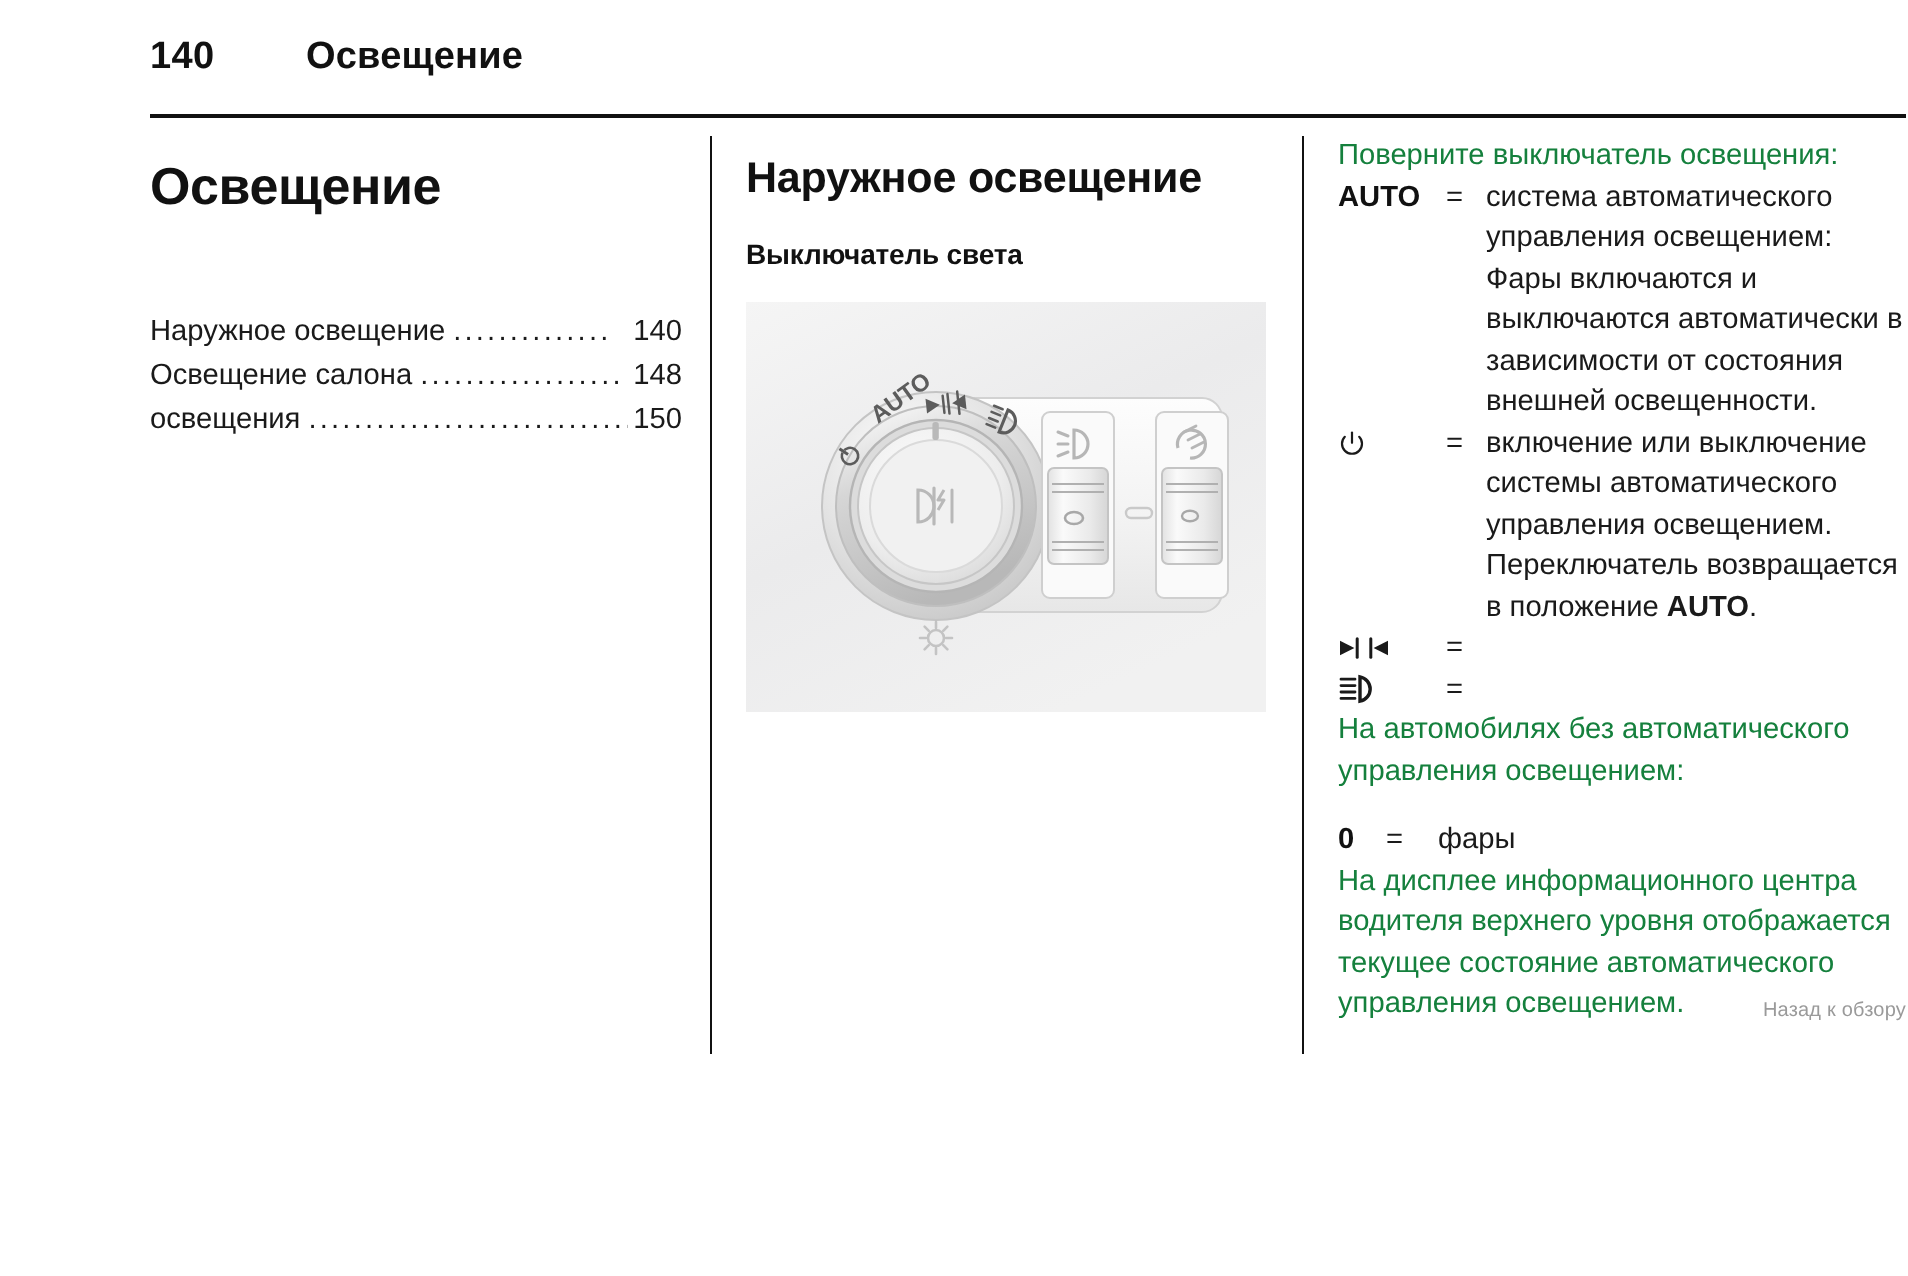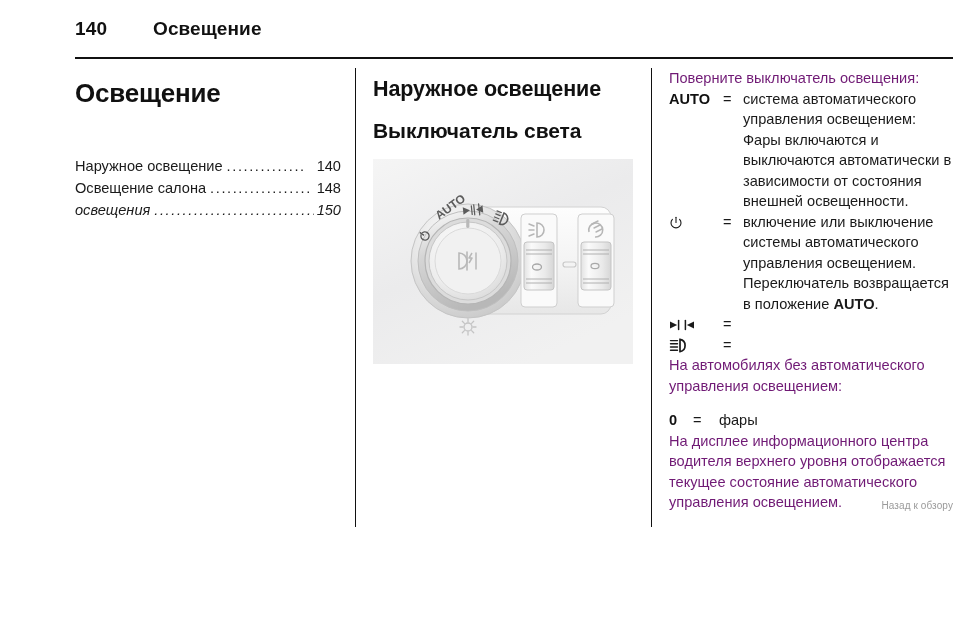--- a/index.html
+++ b/index.html
@@ -96,33 +96,33 @@
   .toc-row .leader {
     flex: 1 1 auto;
     overflow: hidden;
     white-space: nowrap;
     margin: 0 1px 0 4px;
     color: #1a1a1a;
     letter-spacing: 1.6px;
     font-size: 14.6px;
   }
   .toc-row .toc-page { flex: 0 0 auto; padding-left: 2px; }
-  .toc-row.continued { margin-top: 0; font-style: italic; }
+  .toc-row.continued { margin-top: 0; }
 
   h2.section-title {
     margin: 9px 0 0 0;
     font-size: 21.5px;
     font-weight: bold;
     letter-spacing: -.1px;
     color: #111;
     line-height: 1.15;
   }
   h3.subsection-title {
     margin: 17px 0 0 0;
-    font-size: 21px;
+    font-size: 14px;
     font-weight: bold;
     letter-spacing: -.1px;
     color: #111;
     line-height: 1.15;
   }
 
   
   .figure {
     position: relative;
     margin-top: 16px;
@@ -130,21 +130,21 @@
     height: 205px;
     background: linear-gradient(160deg, #f4f4f4 0%, #eceded 45%, #f2f2f2 100%);
     overflow: hidden;
   }
   .figure svg { display: block; }
 
   
   .para {
     font-size: 14.6px;
     line-height: 20.5px;
-    color: #701a75;
+    color: #15803d;
     margin: 0;
   }
 
   .deflist { margin: 0; }
   .defrow {
     display: flex;
     align-items: flex-start;
     font-size: 14.6px;
     line-height: 20.5px;
   }

